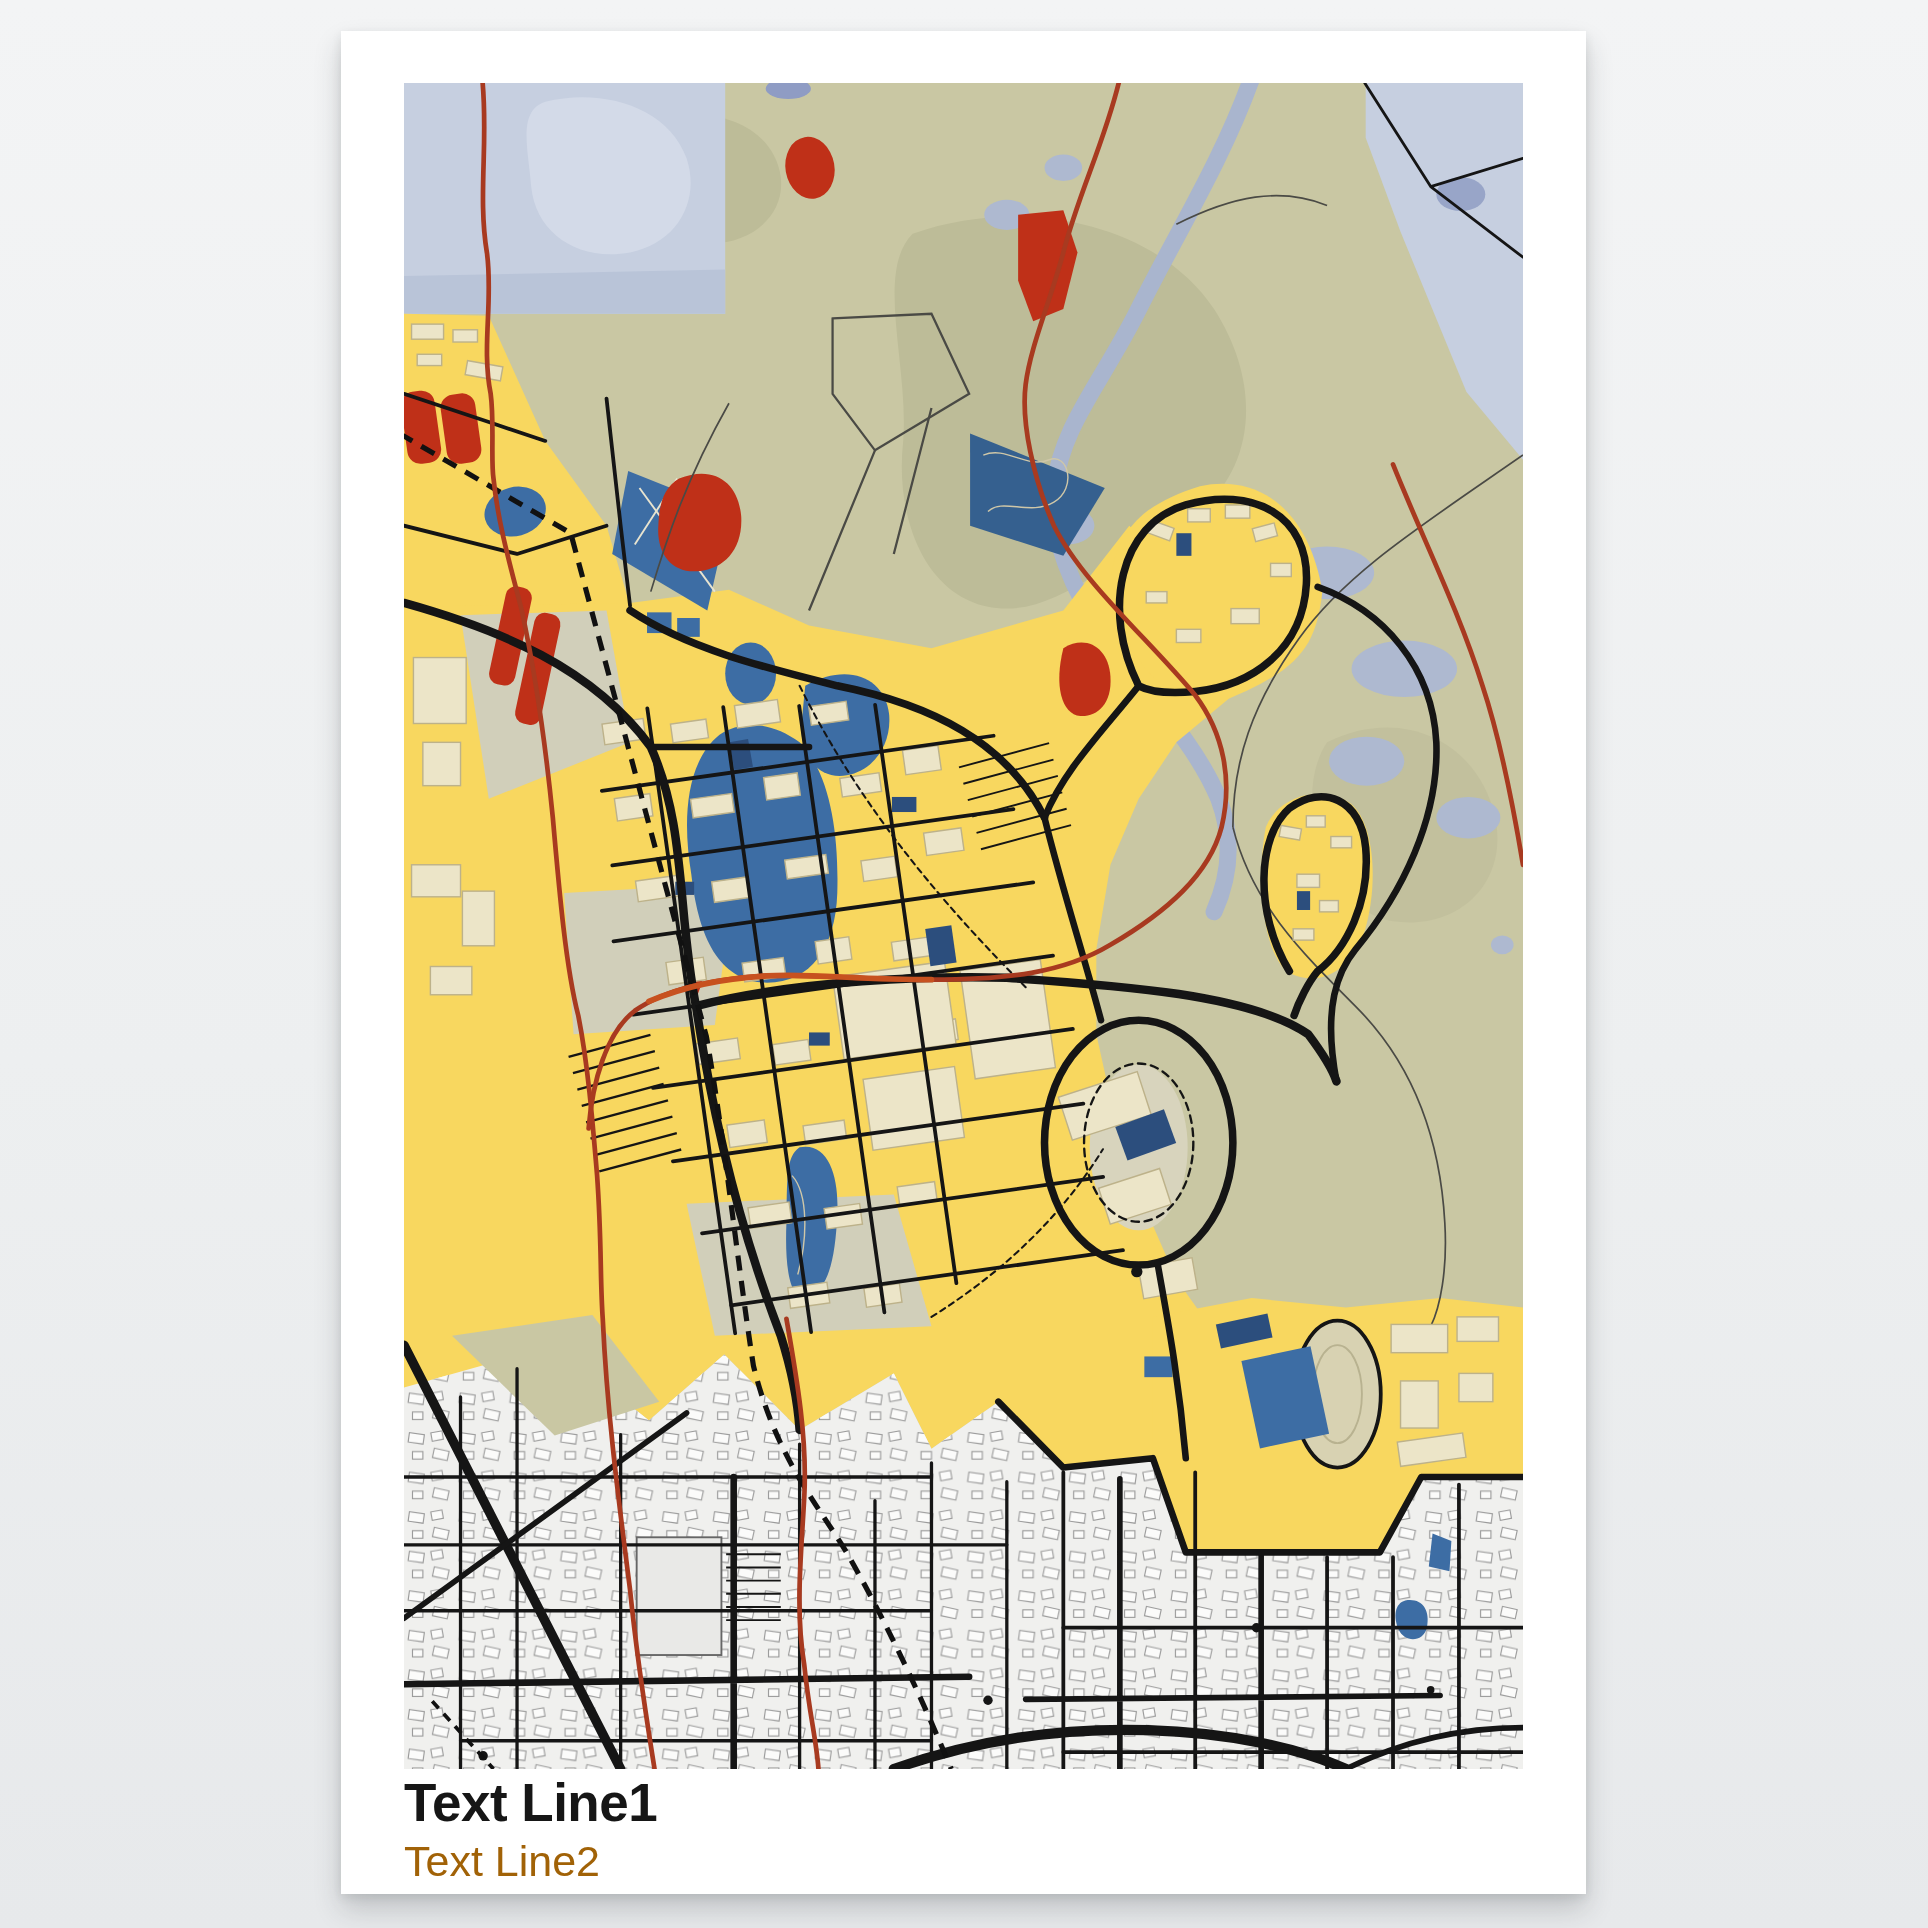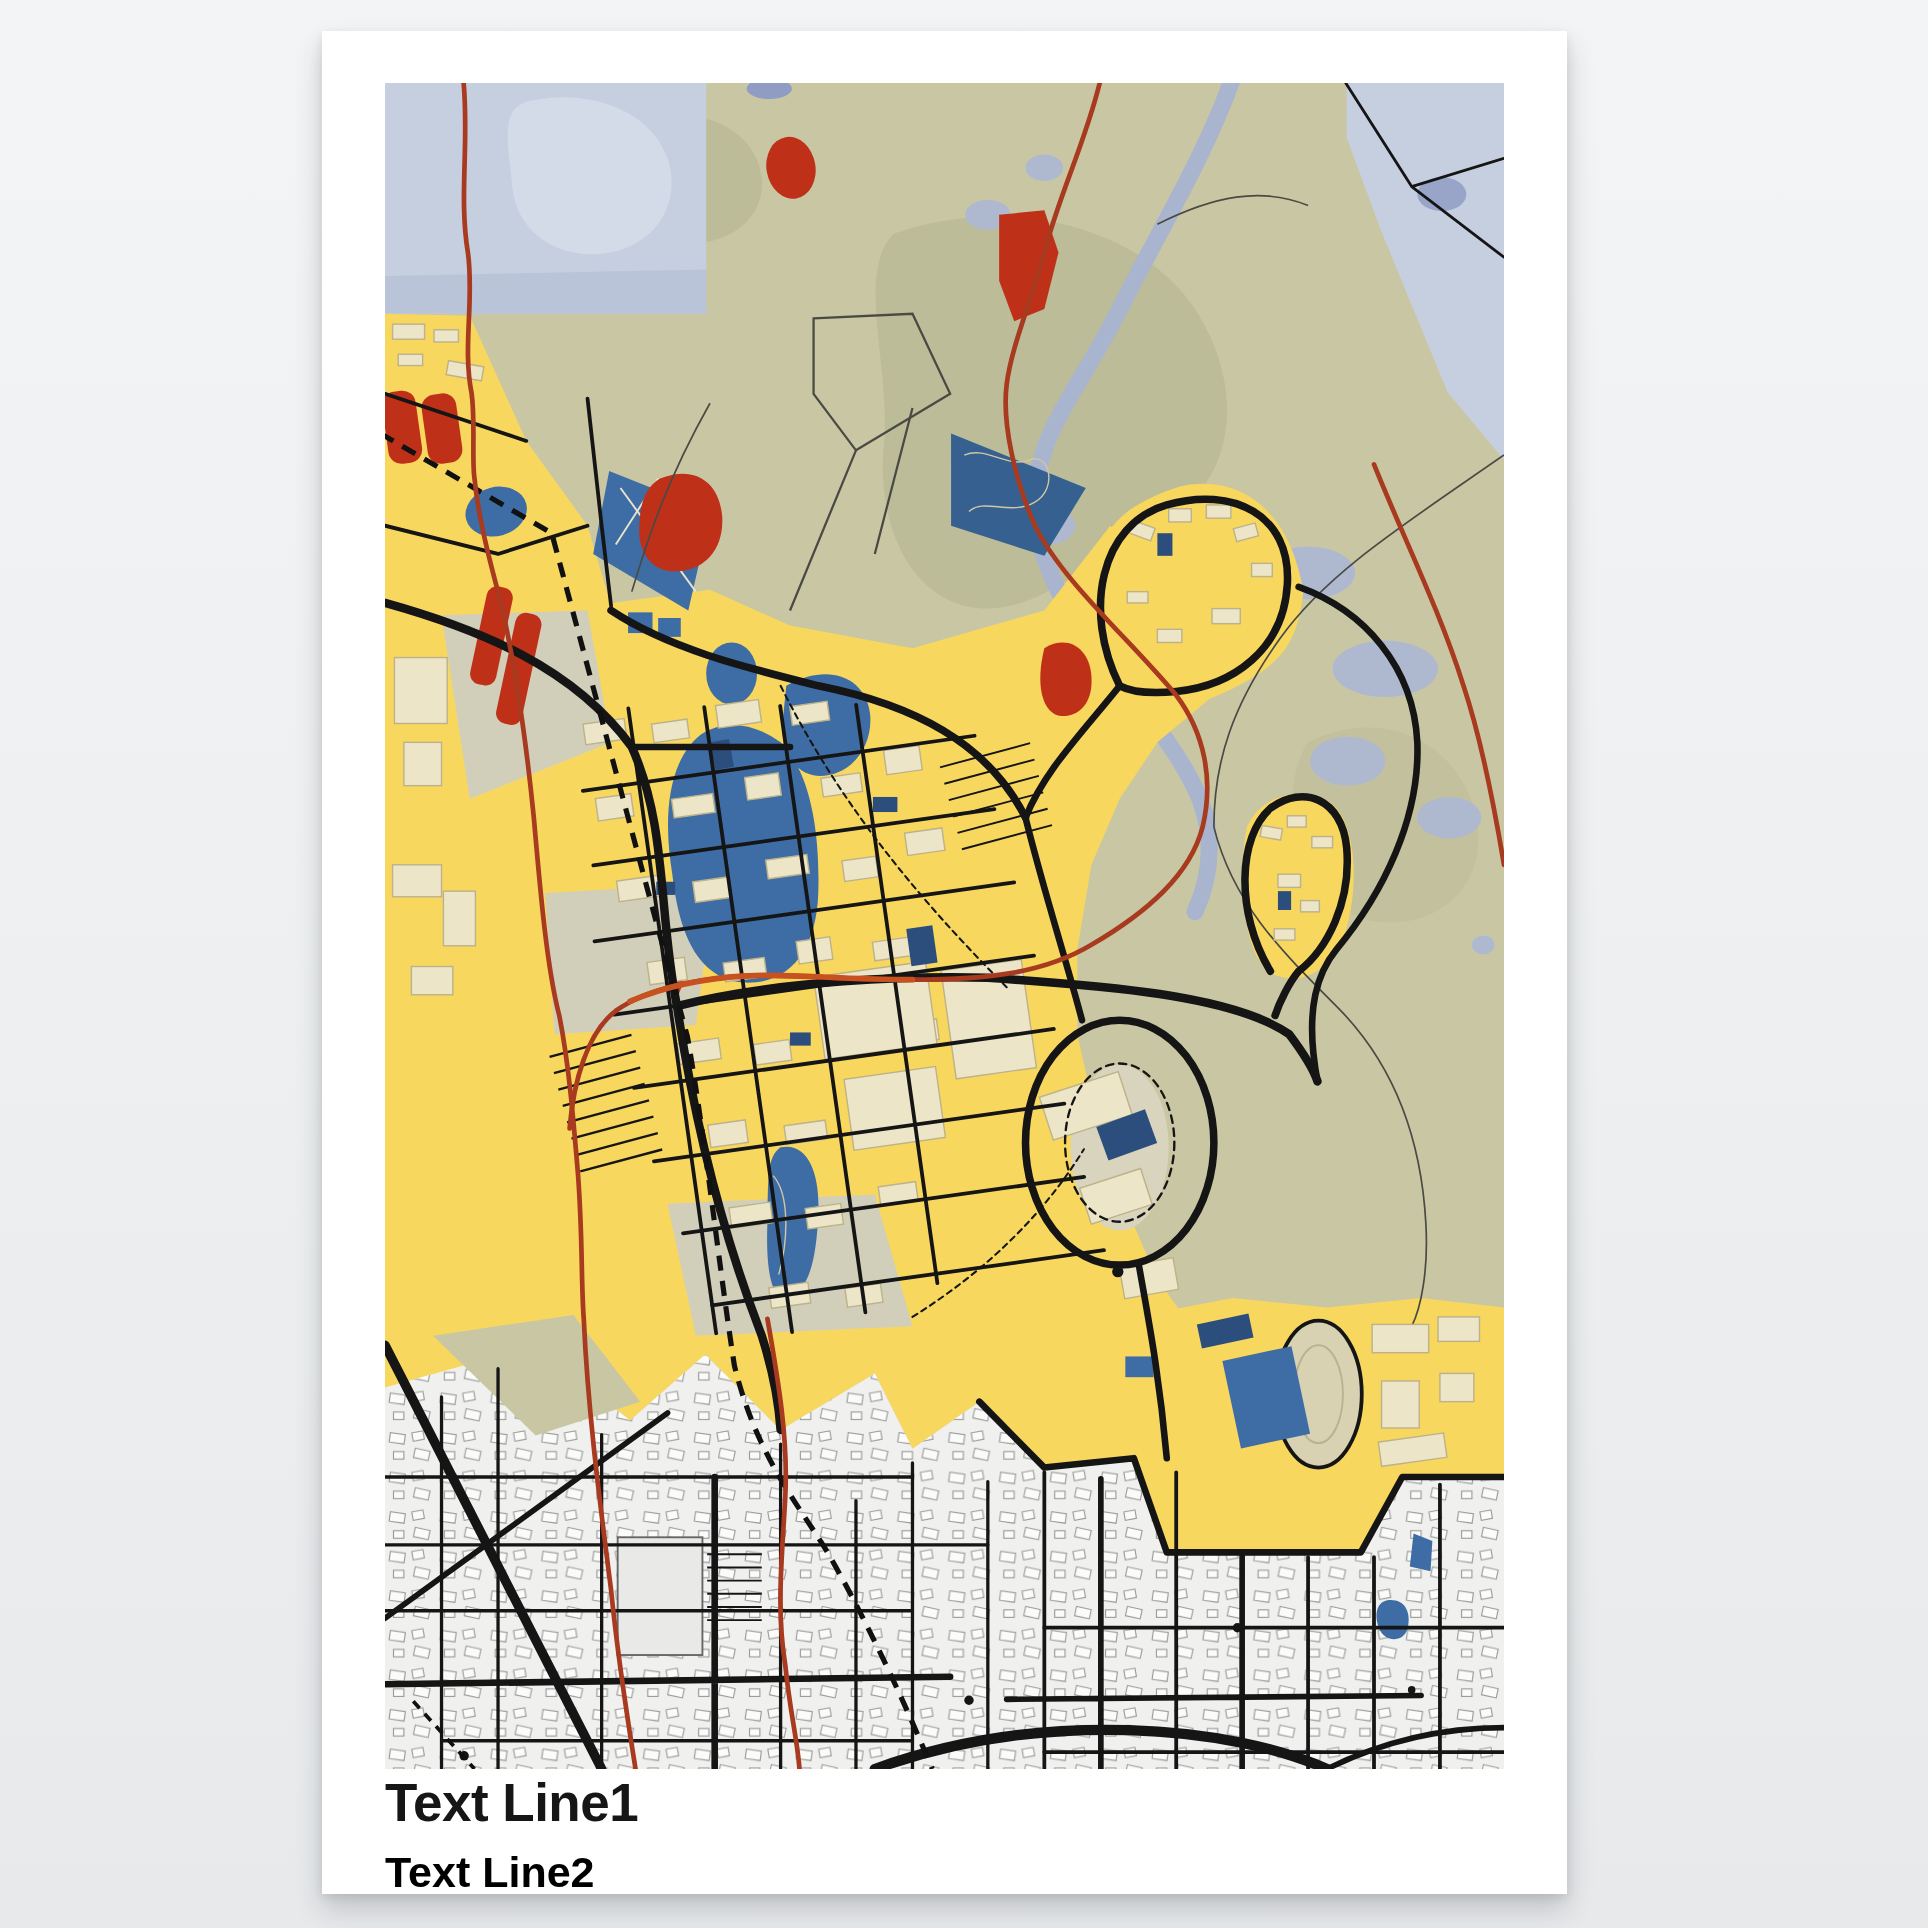--- a/index.html
+++ b/index.html
@@ -2,31 +2,31 @@
 <html style="font-size:15px"><head>
 <meta charset="utf-8">
 <style>
   html,body{margin:0;padding:0;}
   body{
     width:1928px;height:1928px;position:relative;overflow:hidden;
     background:linear-gradient(180deg,#f3f4f5 0%,#edeff0 55%,#e7e9eb 100%);
     font-family:"Liberation Sans","DejaVu Sans",sans-serif;
   }
   .poster{
-    position:absolute;left:322px;top:31px;width:1245px;height:1863px;
+    position:absolute;left:341px;top:31px;width:1245px;height:1863px;
     background:#ffffff;
     box-shadow:0 15px 26px rgba(40,45,50,.20), 0 3.8px 9.4px rgba(40,45,50,.10);
   }
   .map-frame{
     position:absolute;left:63px;top:52px;width:1119px;height:1686px;overflow:hidden;
   }
   .map-frame svg{display:block;width:1119px;height:1686px;}
   .caption{position:absolute;left:63px;top:1744px;width:1119px;color:#161616;}
   .caption .l1{font-size:53px;font-weight:bold;line-height:1.05;letter-spacing:-0.5px;}
-  .caption .l2{font-size:43px;font-weight:bold;line-height:1.1;margin-top:18px;color:#000000;}
+  .caption .l2{font-size:43px;font-weight:normal;line-height:1.1;margin-top:7px;color:#a16207;}
 </style>
 </head>
 <body>
 
 <div class="poster">
   <div class="map-frame">
     <svg viewBox="0 0 1188 1790" xmlns="http://www.w3.org/2000/svg">
       <defs>
         <pattern id="tinyhouses" width="54" height="42" patternUnits="userSpaceOnUse">
           <g fill="#fbfbfa" stroke="#9a9a9a" stroke-width="1.2">

